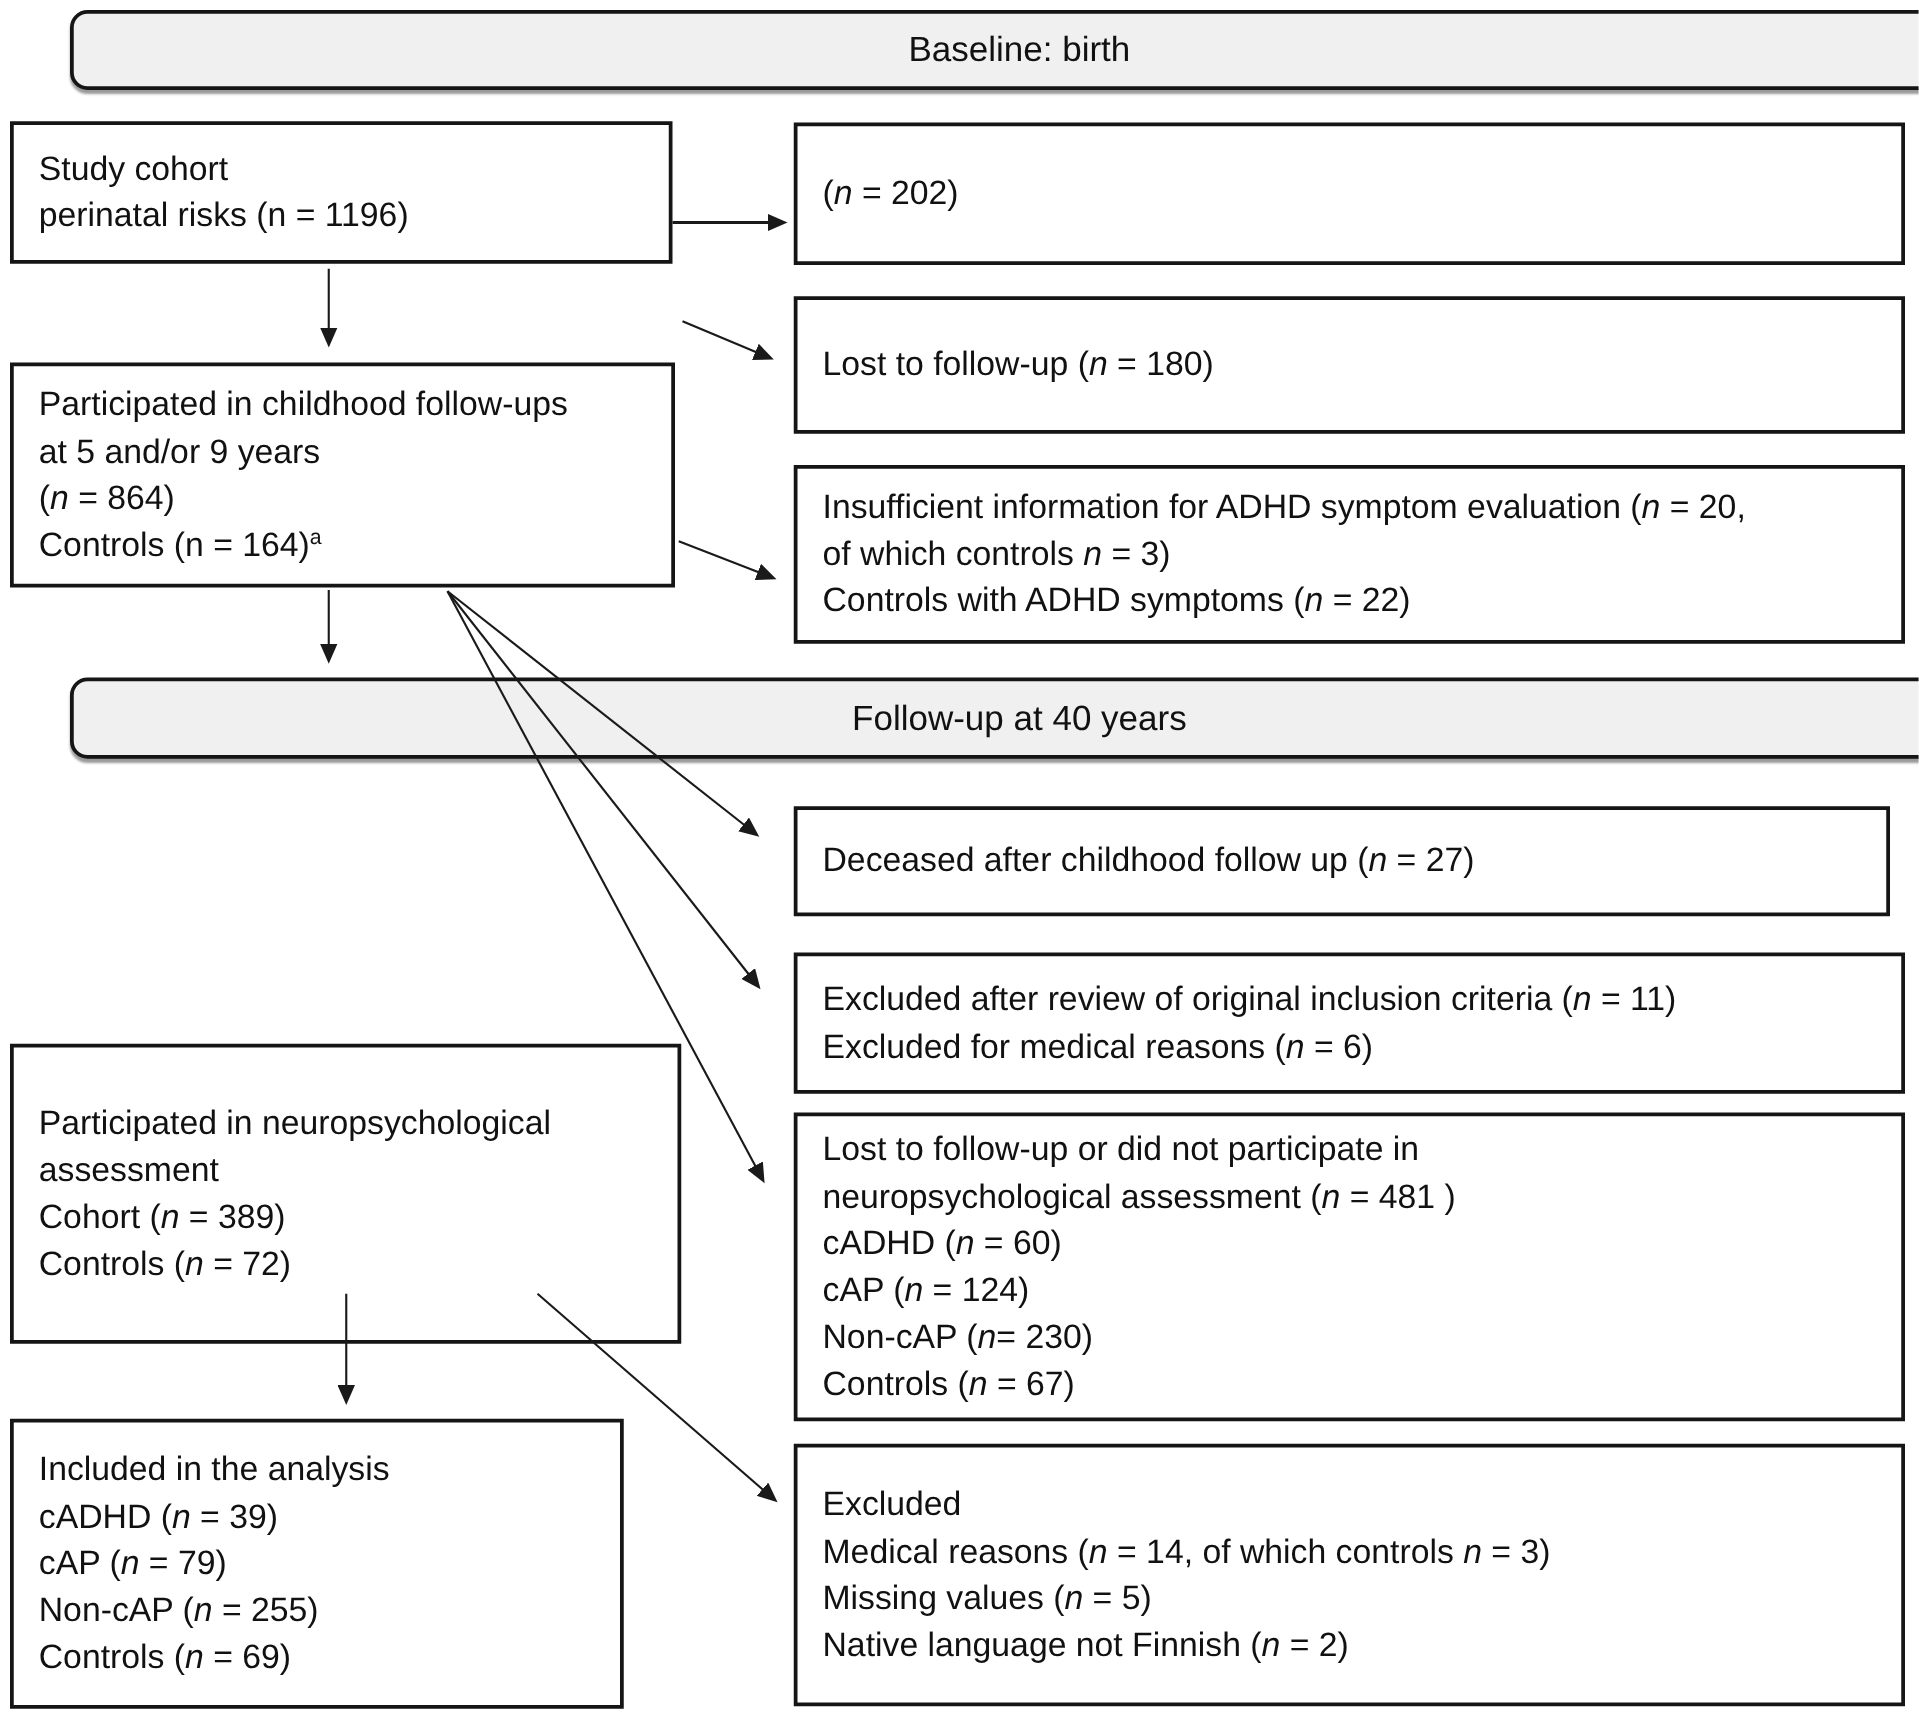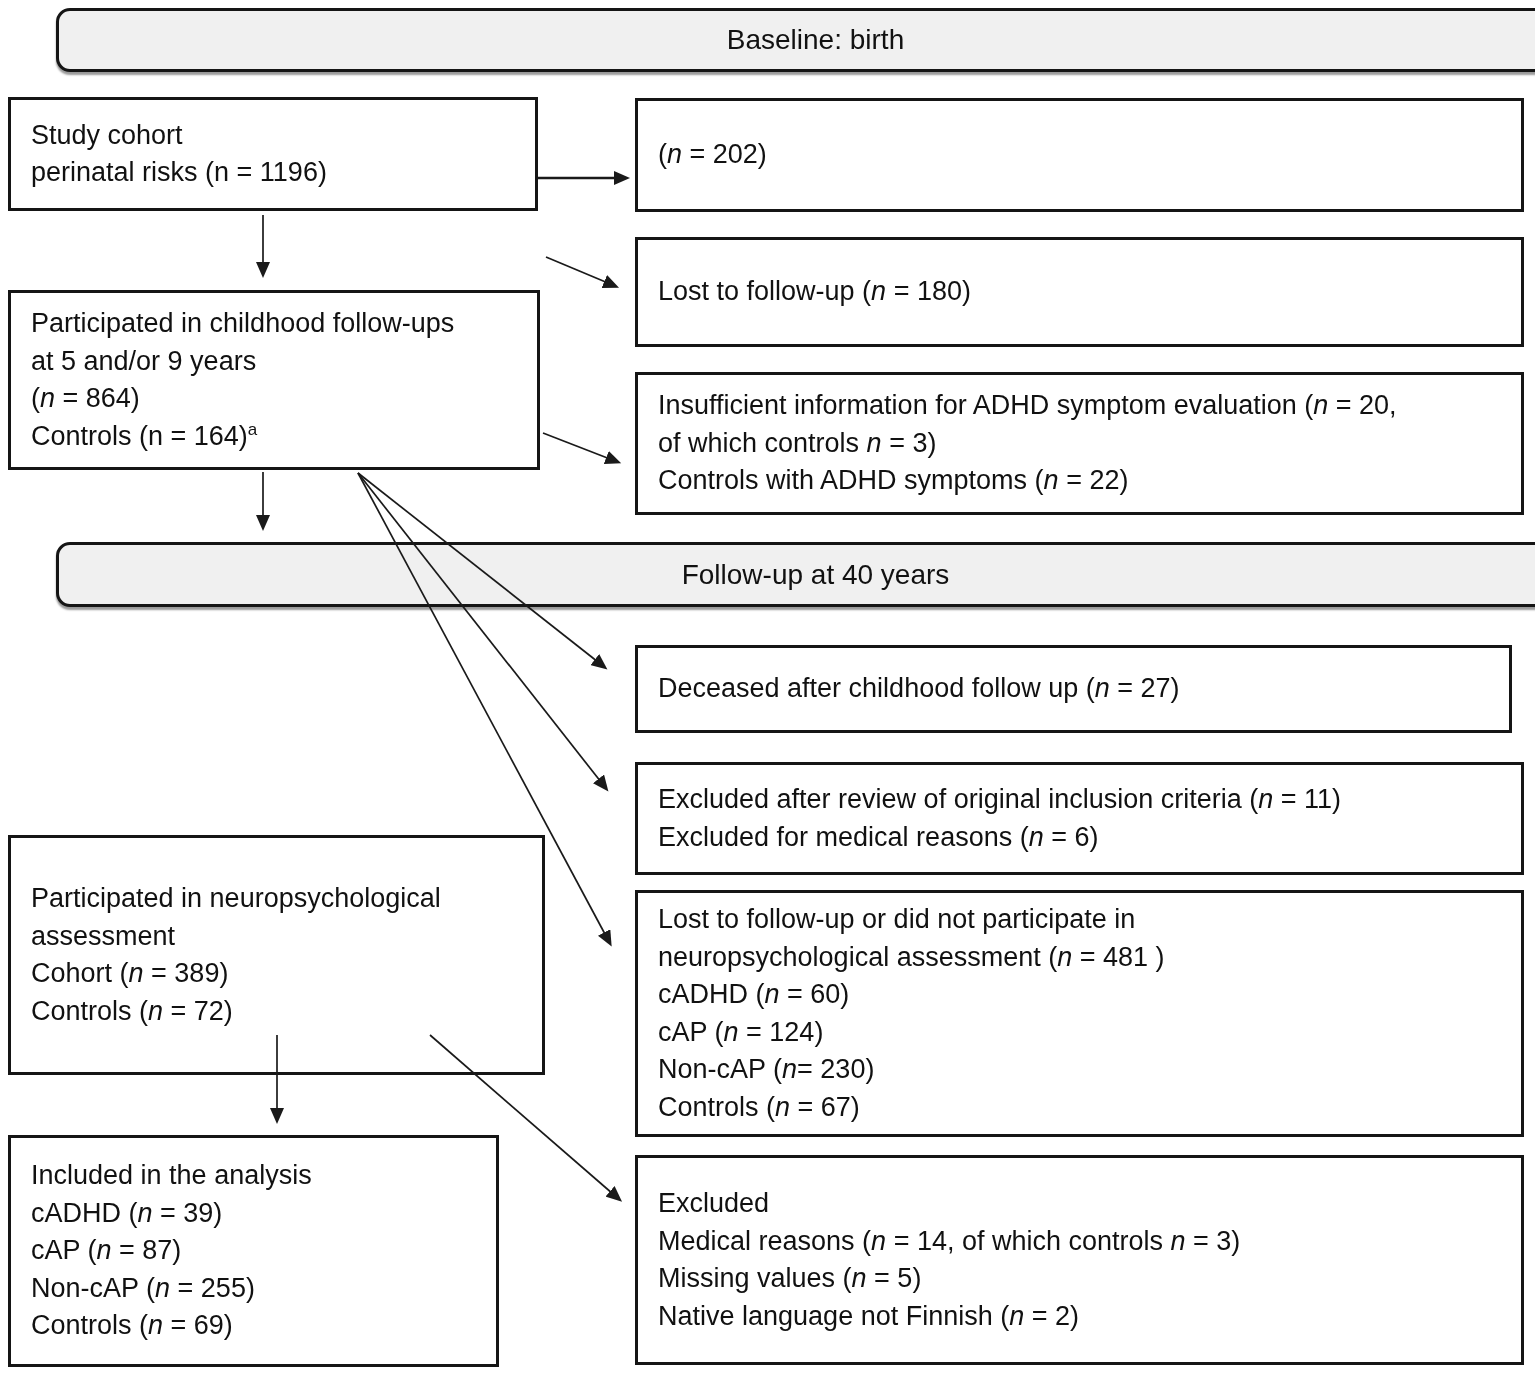--- a/index.html
+++ b/index.html
@@ -51,21 +51,21 @@
   <div class="box" style="left:8px;top:835px;width:537px;height:240px">
       <div class="line"><span>Participated in neuropsychological</span></div>
       <div class="line"><span>assessment</span></div>
       <div class="line"><span>Cohort (</span><span class="it">n</span><span> = 389)</span></div>
       <div class="line"><span>Controls (</span><span class="it">n</span><span> = 72)</span></div>
     </div>
 
   <div class="box" style="left:8px;top:1135px;width:491px;height:232px">
       <div class="line"><span class="bd">Included in the analysis</span></div>
       <div class="line"><span>cADHD (</span><span class="it">n</span><span> = 39)</span></div>
-      <div class="line"><span>cAP (</span><span class="it">n</span><span> = 87)</span></div>
+      <div class="line"><span>cAP (</span><span class="it">n</span><span> = 79)</span></div>
       <div class="line"><span>Non-cAP (</span><span class="it">n</span><span> = 255)</span></div>
       <div class="line"><span>Controls (</span><span class="it">n</span><span> = 69)</span></div>
     </div>
 
   <div class="box" style="left:635px;top:98px;width:889px;height:114px">
       <div class="line"><span>(</span><span class="it">n</span><span> = 202)</span></div>
     </div>
 
   <div class="box" style="left:635px;top:237px;width:889px;height:110px">
       <div class="line"><span>Lost to follow-up (</span><span class="it">n</span><span> = 180)</span></div>

